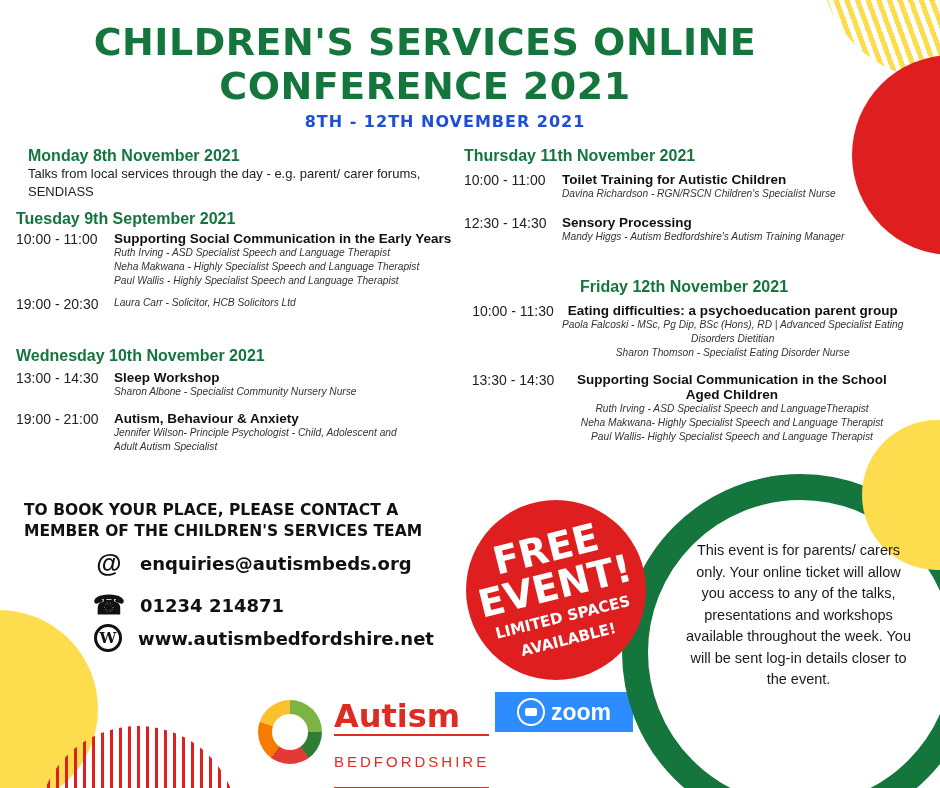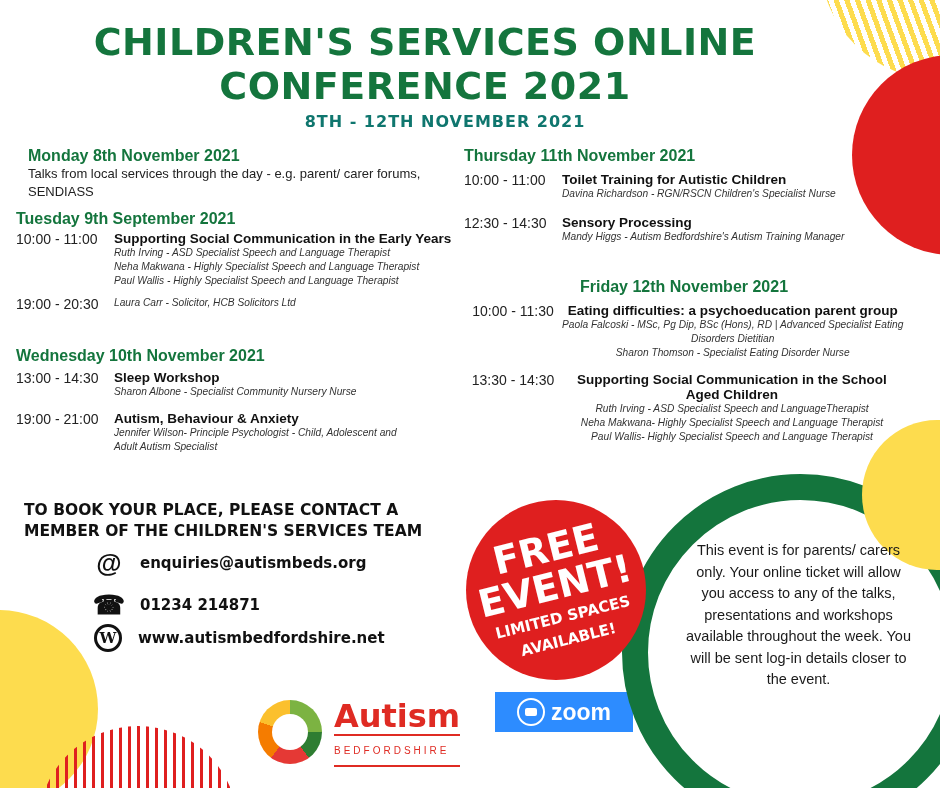--- a/index.html
+++ b/index.html
@@ -15,42 +15,42 @@
   .yellow-right { left:862px; top:420px; width:150px; height:150px; border-radius:50%; background:#fddc4e; z-index:3; }
   .green-ring { left:622px; top:474px; width:305px; height:305px; border-radius:50%; border:26px solid #14753d; background:#fff; z-index:2; }
   .free-badge { left:466px; top:500px; width:180px; height:180px; border-radius:50%; background:#df1f1f; z-index:4; color:#fff; text-align:center; }
   .free-inner { position:absolute; left:0; top:0; width:100%; height:100%; transform:rotate(-14deg); display:flex; flex-direction:column; align-items:center; justify-content:center; }
   .free-big { font-family:"DejaVu Sans", sans-serif; font-weight:bold; font-size:38px; line-height:38px; }
   .free-small { font-family:"DejaVu Sans", sans-serif; font-weight:bold; font-size:15px; line-height:19px; margin-top:4px; }
   .info-text { position:absolute; left:686px; top:540px; width:225px; text-align:center; font-size:14.5px; line-height:21.5px; color:#1a1a1a; z-index:5; }
 
   
   .title { left:0; width:850px; text-align:center; top:20px; color:#14753d; font-family:"DejaVu Sans", sans-serif; font-weight:bold; font-size:38px; line-height:44px; letter-spacing:0.5px; }
-  .subtitle { left:0; width:890px; text-align:center; top:112px; font-family:"DejaVu Sans", sans-serif; font-weight:bold; font-size:16px; letter-spacing:1px; color:#0f766e; }
+  .subtitle { left:0; width:890px; text-align:center; top:112px; font-family:"DejaVu Sans", sans-serif; font-weight:bold; font-size:16px; letter-spacing:1px; color:#1d4ed8; }
 
   
   .day-h { color:#14753d; font-weight:bold; font-size:16px; white-space:nowrap; }
   .row { display:flex; }
   .time { width:98px; font-size:14px; color:#222; flex-shrink:0; }
   .talk { font-size:13.5px; font-weight:bold; color:#111; }
   .spk { font-size:10.2px; font-style:italic; color:#333; line-height:14px; }
   .note { font-size:13px; color:#222; line-height:18px; }
 
   
   .book { left:24px; top:500px; font-family:"DejaVu Sans", sans-serif; font-weight:bold; font-size:15.5px; line-height:21px; color:#111; }
   .contact-row { left:94px; display:flex; align-items:center; }
   .c-icon { width:30px; height:30px; display:flex; align-items:center; justify-content:center; font-weight:bold; font-size:26px; color:#111; }
-  .c-text { margin-left:16px; font-family:"DejaVu Sans", sans-serif; font-size:15px; font-weight:bold; color:#111; }
+  .c-text { margin-left:16px; font-family:"DejaVu Sans", sans-serif; font-size:18px; font-weight:bold; color:#111; }
 
   
   .autism-logo { left:258px; top:700px; display:flex; }
   .ring-logo { width:64px; height:64px; border-radius:50%; background:conic-gradient(#7cb342 0 25%, #2e7d32 25% 40%, #e53935 40% 60%, #f57c00 60% 80%, #fbc02d 80% 100%); position:relative; }
   .ring-logo::after { content:""; position:absolute; left:14px; top:14px; width:36px; height:36px; border-radius:50%; background:#fff; }
   .autism-word { font-family:"DejaVu Sans", sans-serif; font-weight:bold; font-size:32px; color:#df2b23; line-height:32px; }
-  .beds-word { font-size:10px; letter-spacing:3px; color:#df2b23; border-top:2px solid #df2b23; border-bottom:2px solid #df2b23; padding:9px 0; margin-top:2px; }
+  .beds-word { font-size:15px; letter-spacing:3px; color:#df2b23; border-top:2px solid #df2b23; border-bottom:2px solid #df2b23; padding:17px 0; margin-top:2px; }
   .zoom-logo { left:495px; top:692px; width:138px; height:40px; background:#2d8cff; display:flex; align-items:center; justify-content:center; color:#fff; }
   .zoom-cam { width:24px; height:24px; border-radius:50%; border:2px solid #fff; display:flex; align-items:center; justify-content:center; margin-right:6px; }
   .zoom-cam span { display:block; width:12px; height:8px; background:#fff; border-radius:2px; }
   .zoom-text { font-size:23px; font-weight:bold; }
 </style>
 </head>
 <body>
 
 <div class="abs stripe-yellow"></div>
 <div class="abs red-circle"></div>

